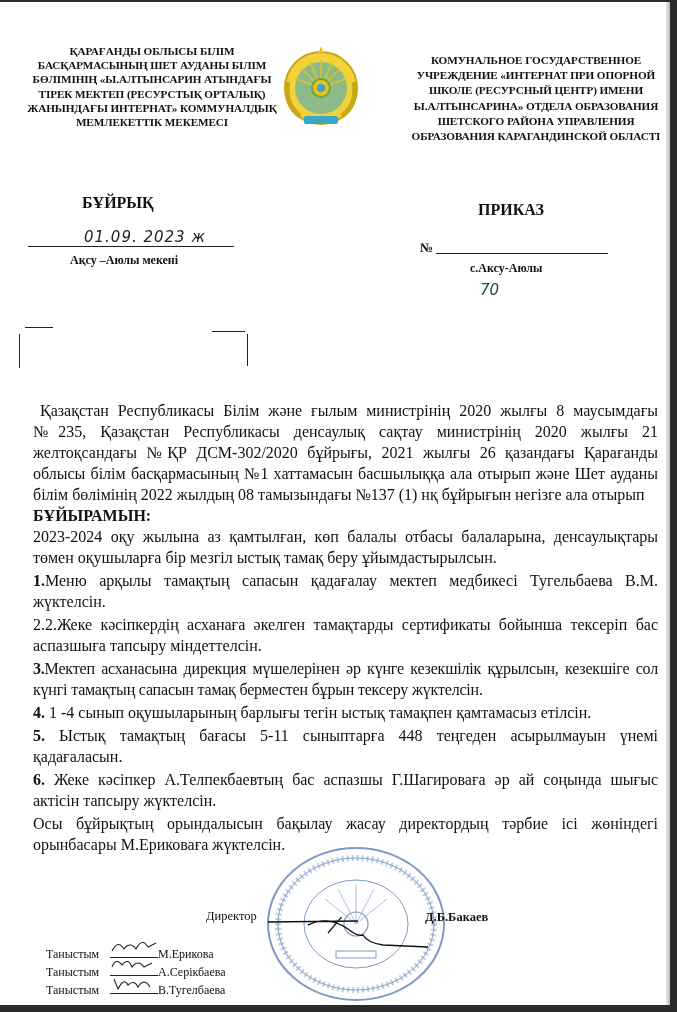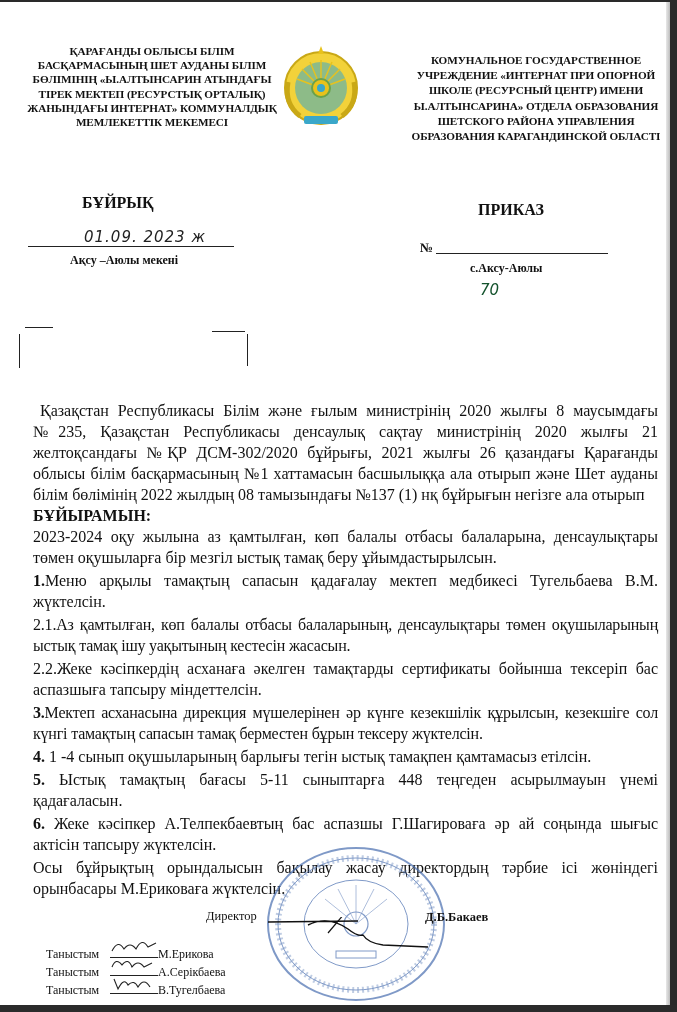--- a/index.html
+++ b/index.html
@@ -144,21 +144,20 @@
   <div class="subj-bracket-tl"></div>
   <div class="subj-bracket-tr"></div>
   <div class="subj-bracket-l"></div>
   <div class="subj-bracket-r"></div>
 
   <div class="body">
     <p class="preamble">Қазақстан Республикасы Білім және ғылым министрінің 2020 жылғы 8 маусымдағы №235, Қазақстан Республикасы денсаулық сақтау министрінің 2020 жылғы 21 желтоқсандағы №ҚР ДСМ-302/2020 бұйрығы, 2021 жылғы 26 қазандағы Қарағанды облысы білім басқармасының №1 хаттамасын басшылыққа ала отырып және Шет ауданы білім бөлімінің 2022 жылдың 08 тамызындағы №137 (1) нқ бұйрығын негізге ала отырып</p>
     <p class="order-word">БҰЙЫРАМЫН:</p>
     <p>2023-2024  оқу жылына аз қамтылған, көп балалы отбасы балаларына, денсаулықтары төмен оқушыларға бір мезгіл ыстық тамақ беру ұйымдастырылсын.</p>
     <p class="item"><b>1.</b><span>Меню арқылы тамақтың сапасын қадағалау мектеп медбикесі Тугельбаева В.М. жүктелсін.</span></p>
-    <p class="item narrow"><span> 2.1.Аз қамтылған, көп балалы отбасы балаларының, денсаулықтары төмен оқушыларының ыстық тамақ ішу уақытының кестесін жасасын.</span></p>
     <p class="item"><span>2.2.Жеке кәсіпкердің асханаға әкелген тамақтарды сертификаты бойынша тексеріп бас аспазшыға тапсыру міндеттелсін.</span></p>
     <p class="item narrow"><b>3.</b><span>Мектеп асханасына дирекция мүшелерінен әр күнге кезекшілік құрылсын, кезекшіге сол күнгі тамақтың сапасын тамақ берместен бұрын тексеру жүктелсін.</span></p>
     <p class="item"><b>4.</b><span> 1 -4 сынып оқушыларының барлығы тегін ыстық тамақпен қамтамасыз етілсін.</span></p>
     <p class="item"><b>5.</b><span> Ыстық тамақтың бағасы 5-11 сыныптарға  448 теңгеден асырылмауын үнемі қадағаласын.</span></p>
     <p class="item"><b>6.</b><span> Жеке кәсіпкер А.Телпекбаевтың бас аспазшы Г.Шагироваға әр ай соңында шығыс актісін тапсыру жүктелсін.</span></p>
     <p class="item">Осы бұйрықтың орындалысын бақылау жасау директордың тәрбие ісі жөніндегі орынбасары М.Ериковаға жүктелсін.</p>
   </div>
 
   <div class="stamp">
     <svg width="186" height="158" viewBox="0 0 186 158" opacity="0.7">

